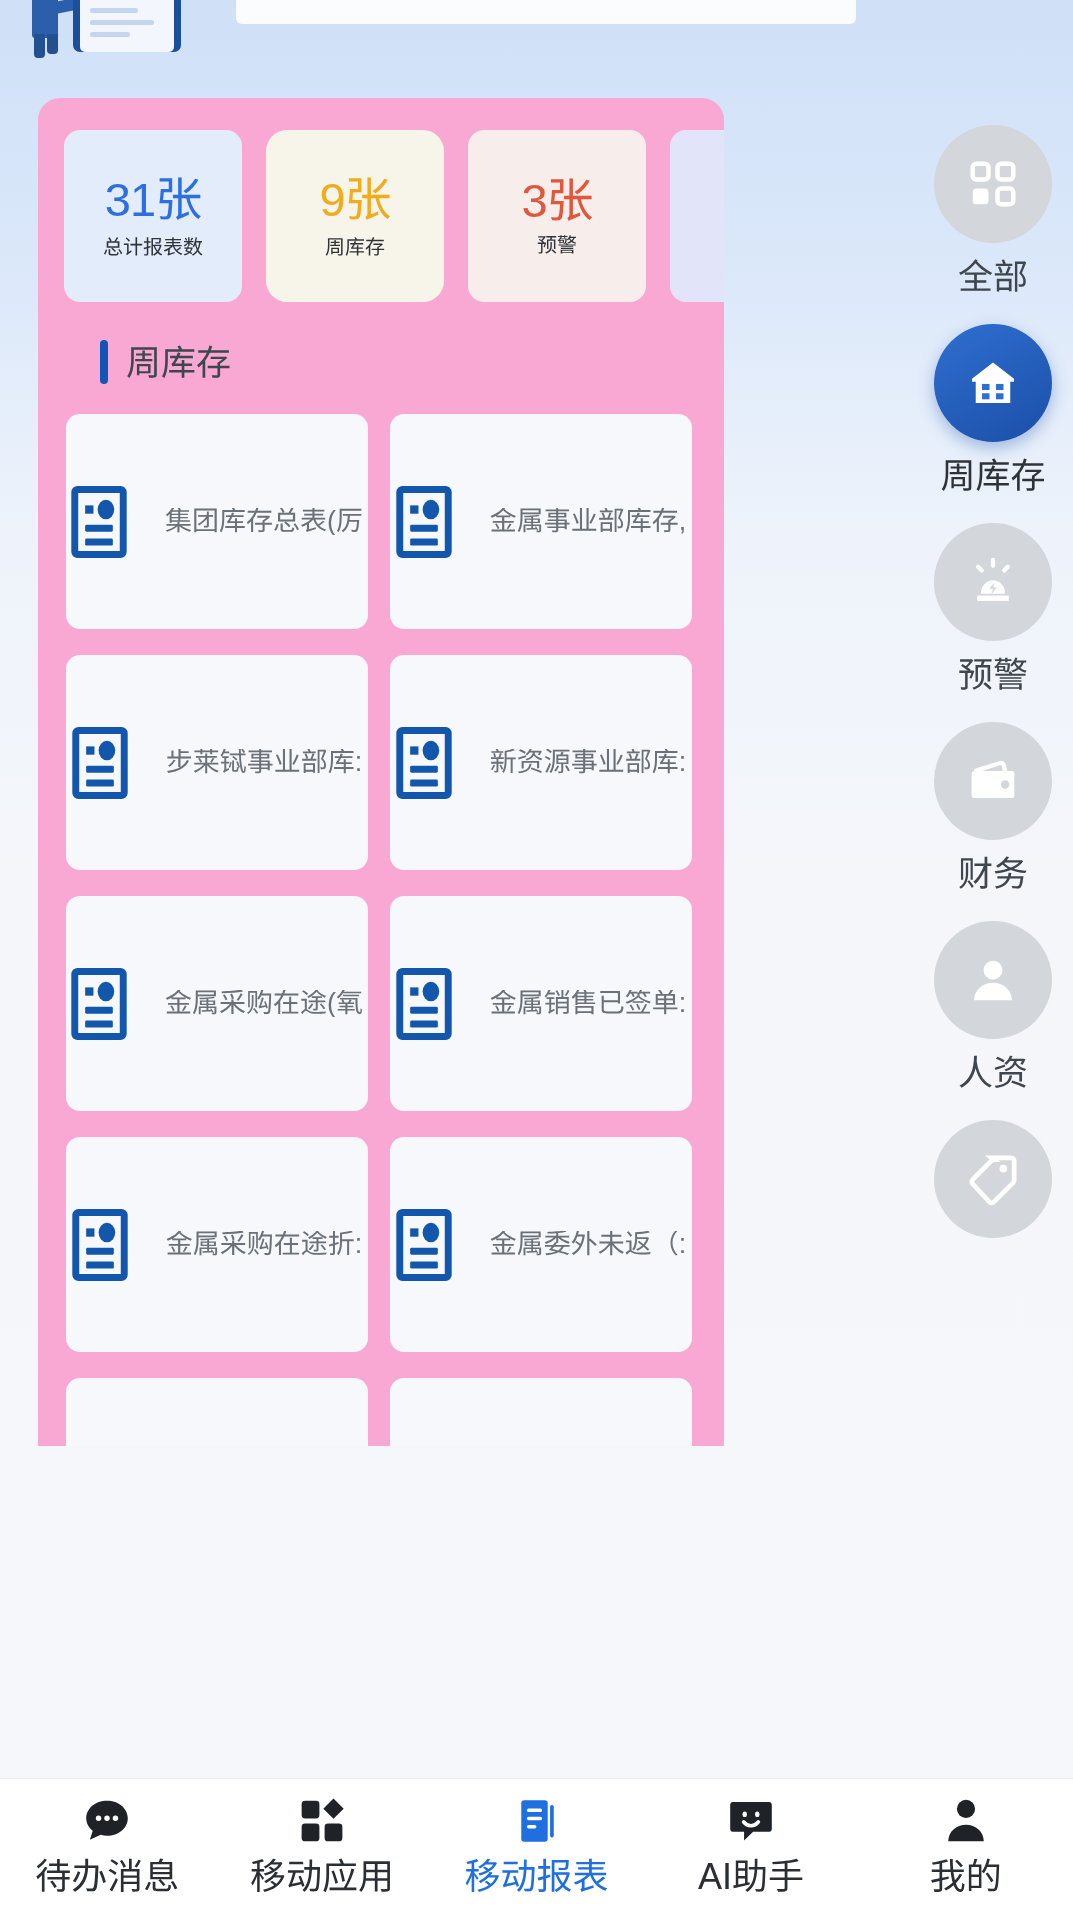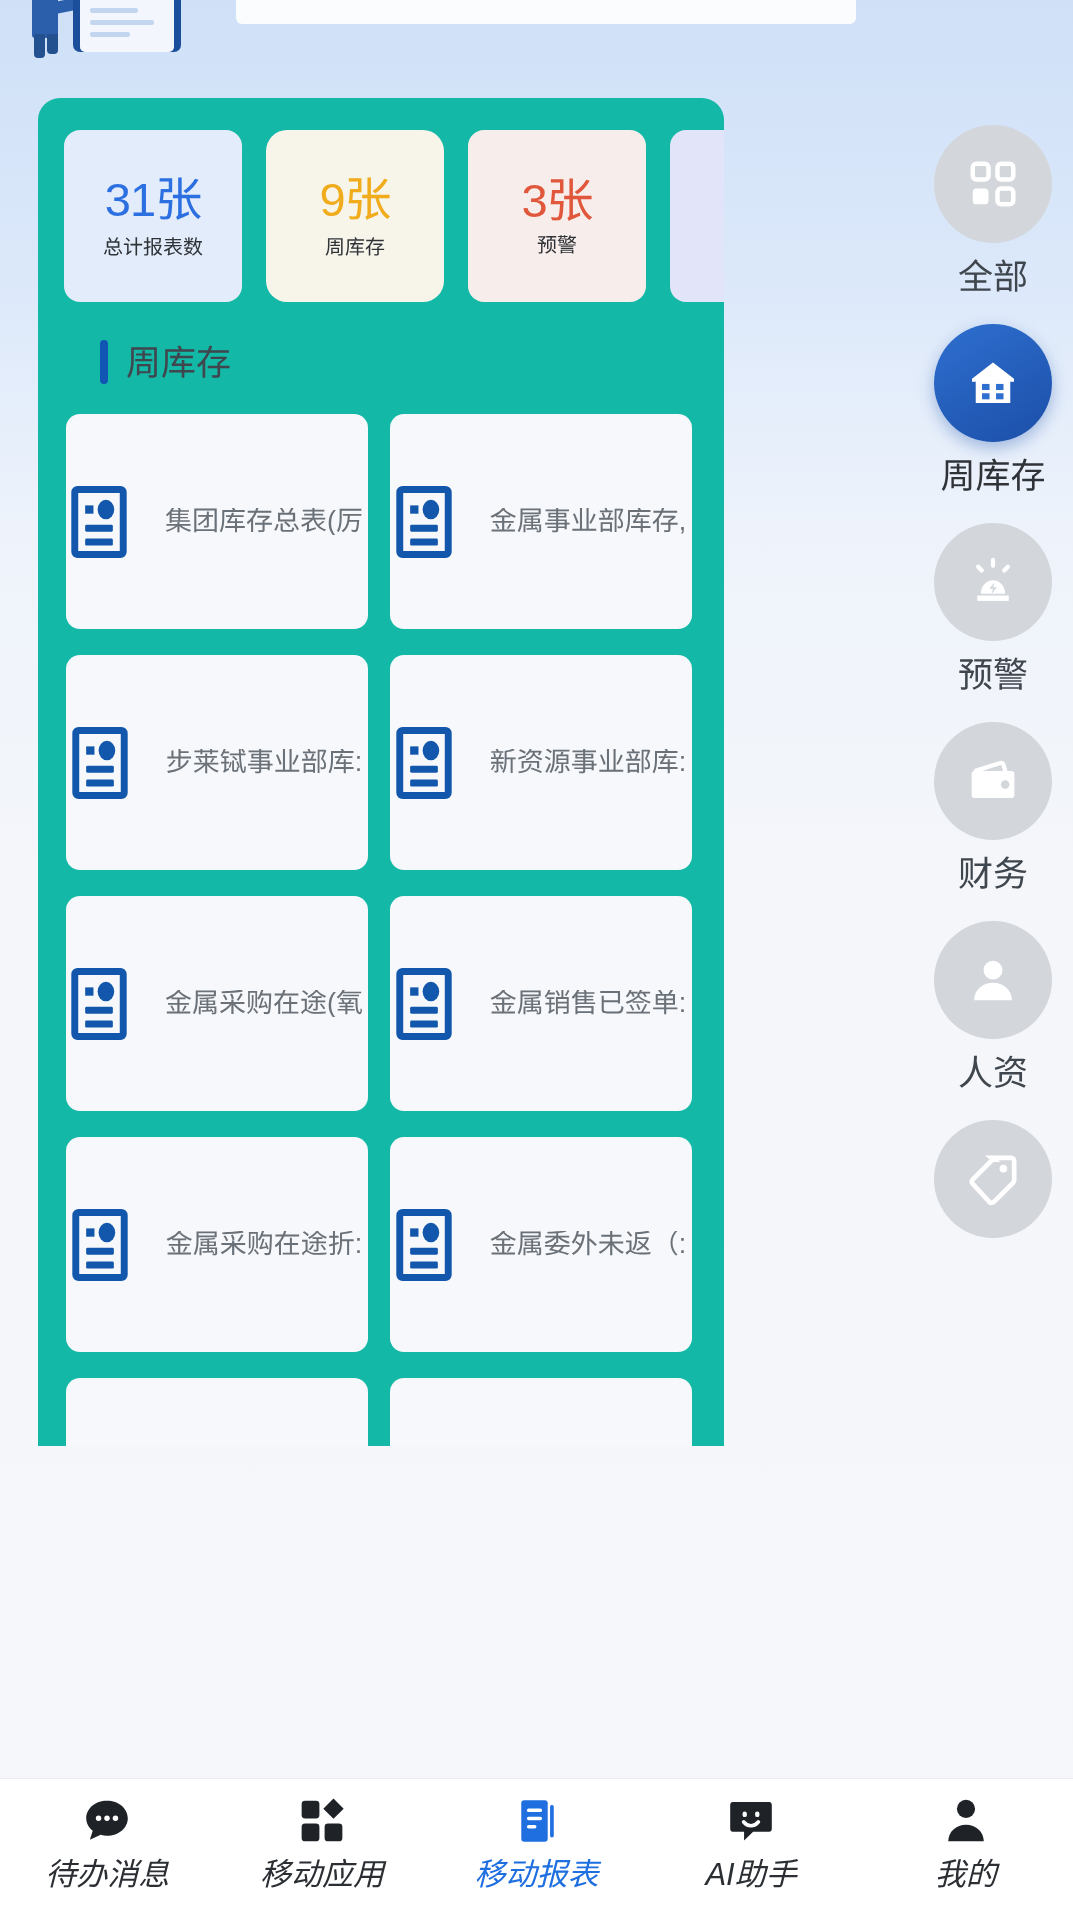--- a/index.html
+++ b/index.html
@@ -87,21 +87,21 @@
     background: #23518f;
     border-radius: 0 0 4px 4px;
   }
 
   
   .panel {
     position: absolute;
     left: 38px; top: 98px;
     width: 686px;
     height: 1348px;
-    background: #14b8a6;
+    background: #f9a8d4;
     border-radius: 22px 22px 0 0;
     overflow: hidden;
   }
 
   
   .stats-row {
     position: absolute;
     left: 0; top: 32px;
     width: 686px;
     height: 172px;
@@ -248,24 +248,23 @@
     padding-top: 16px;
   }
   .tab {
     flex: 1;
     display: flex;
     flex-direction: column;
     align-items: center;
     gap: 12px;
   }
   .tab .tab-label {
-    font-size: 31px;
+    font-size: 36px;
     color: #2b2f34;
     line-height: 1;
-    font-style: italic;
   }
   .tab.active .tab-label { color: #1f6fe0; }
   .tab svg { display: block; }
 </style>
 </head>
 <body>
 
 <div class="hero">
   <div class="hero-search"></div>
   <div class="illus">

